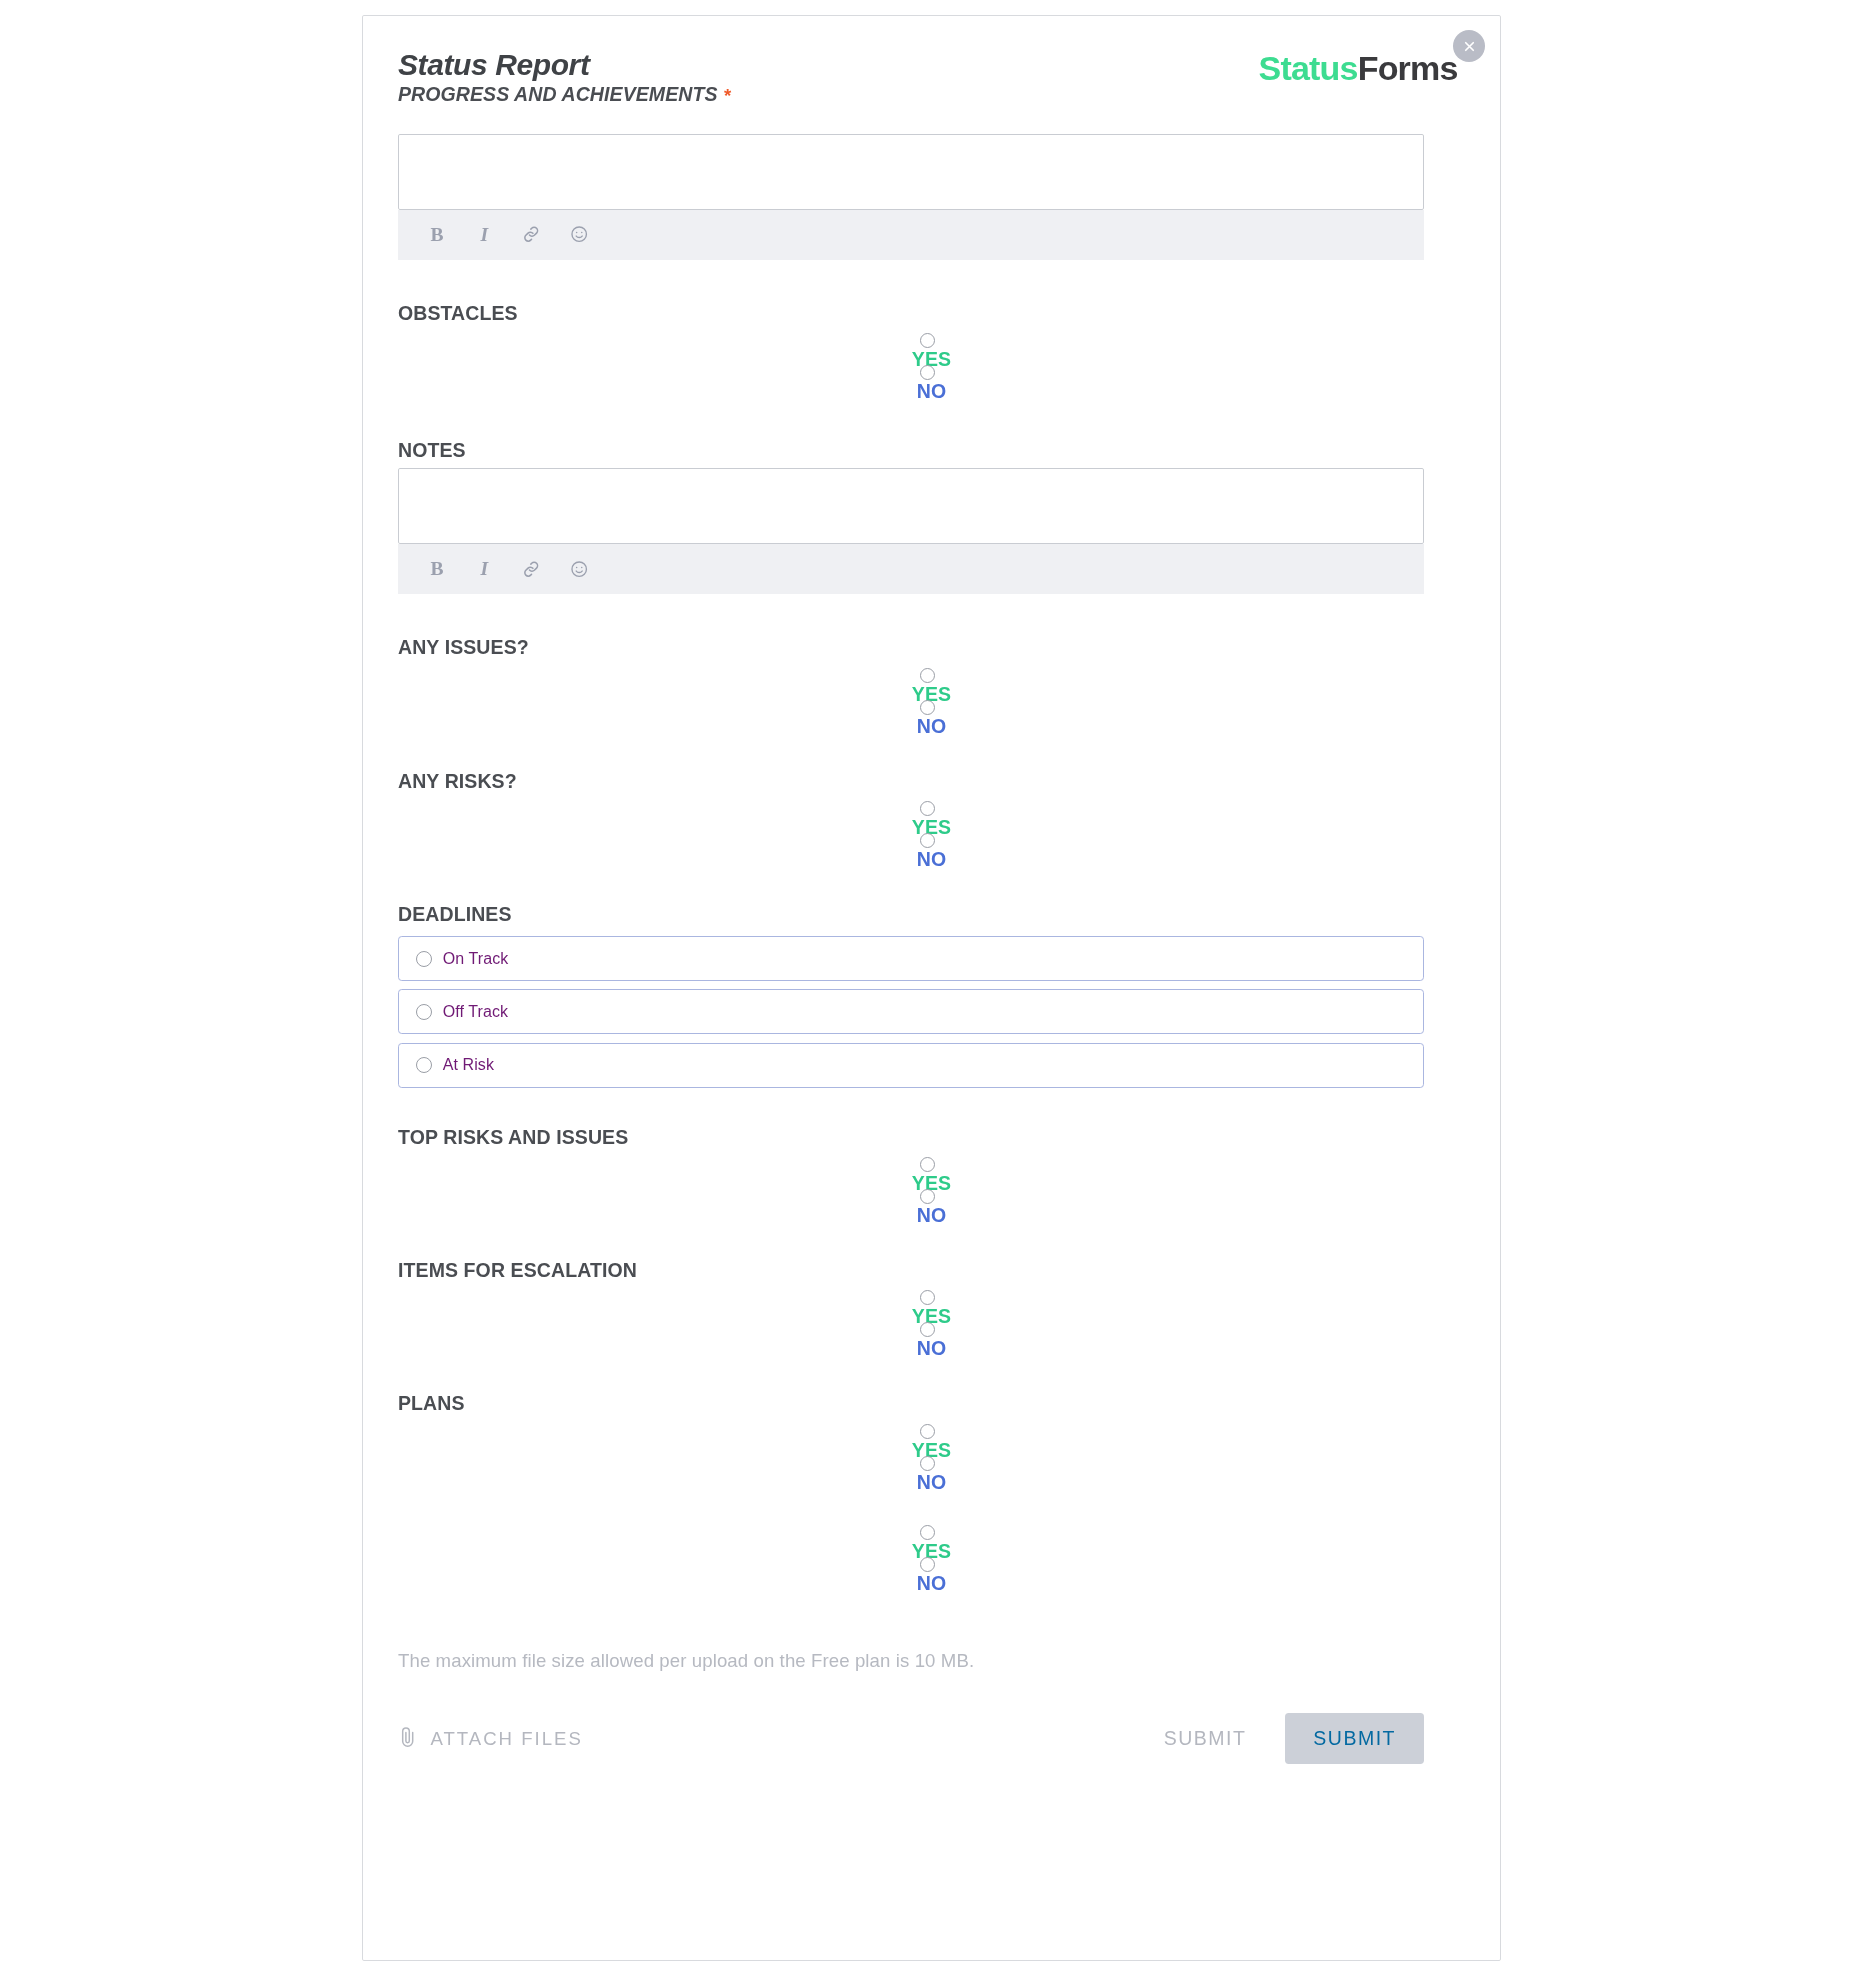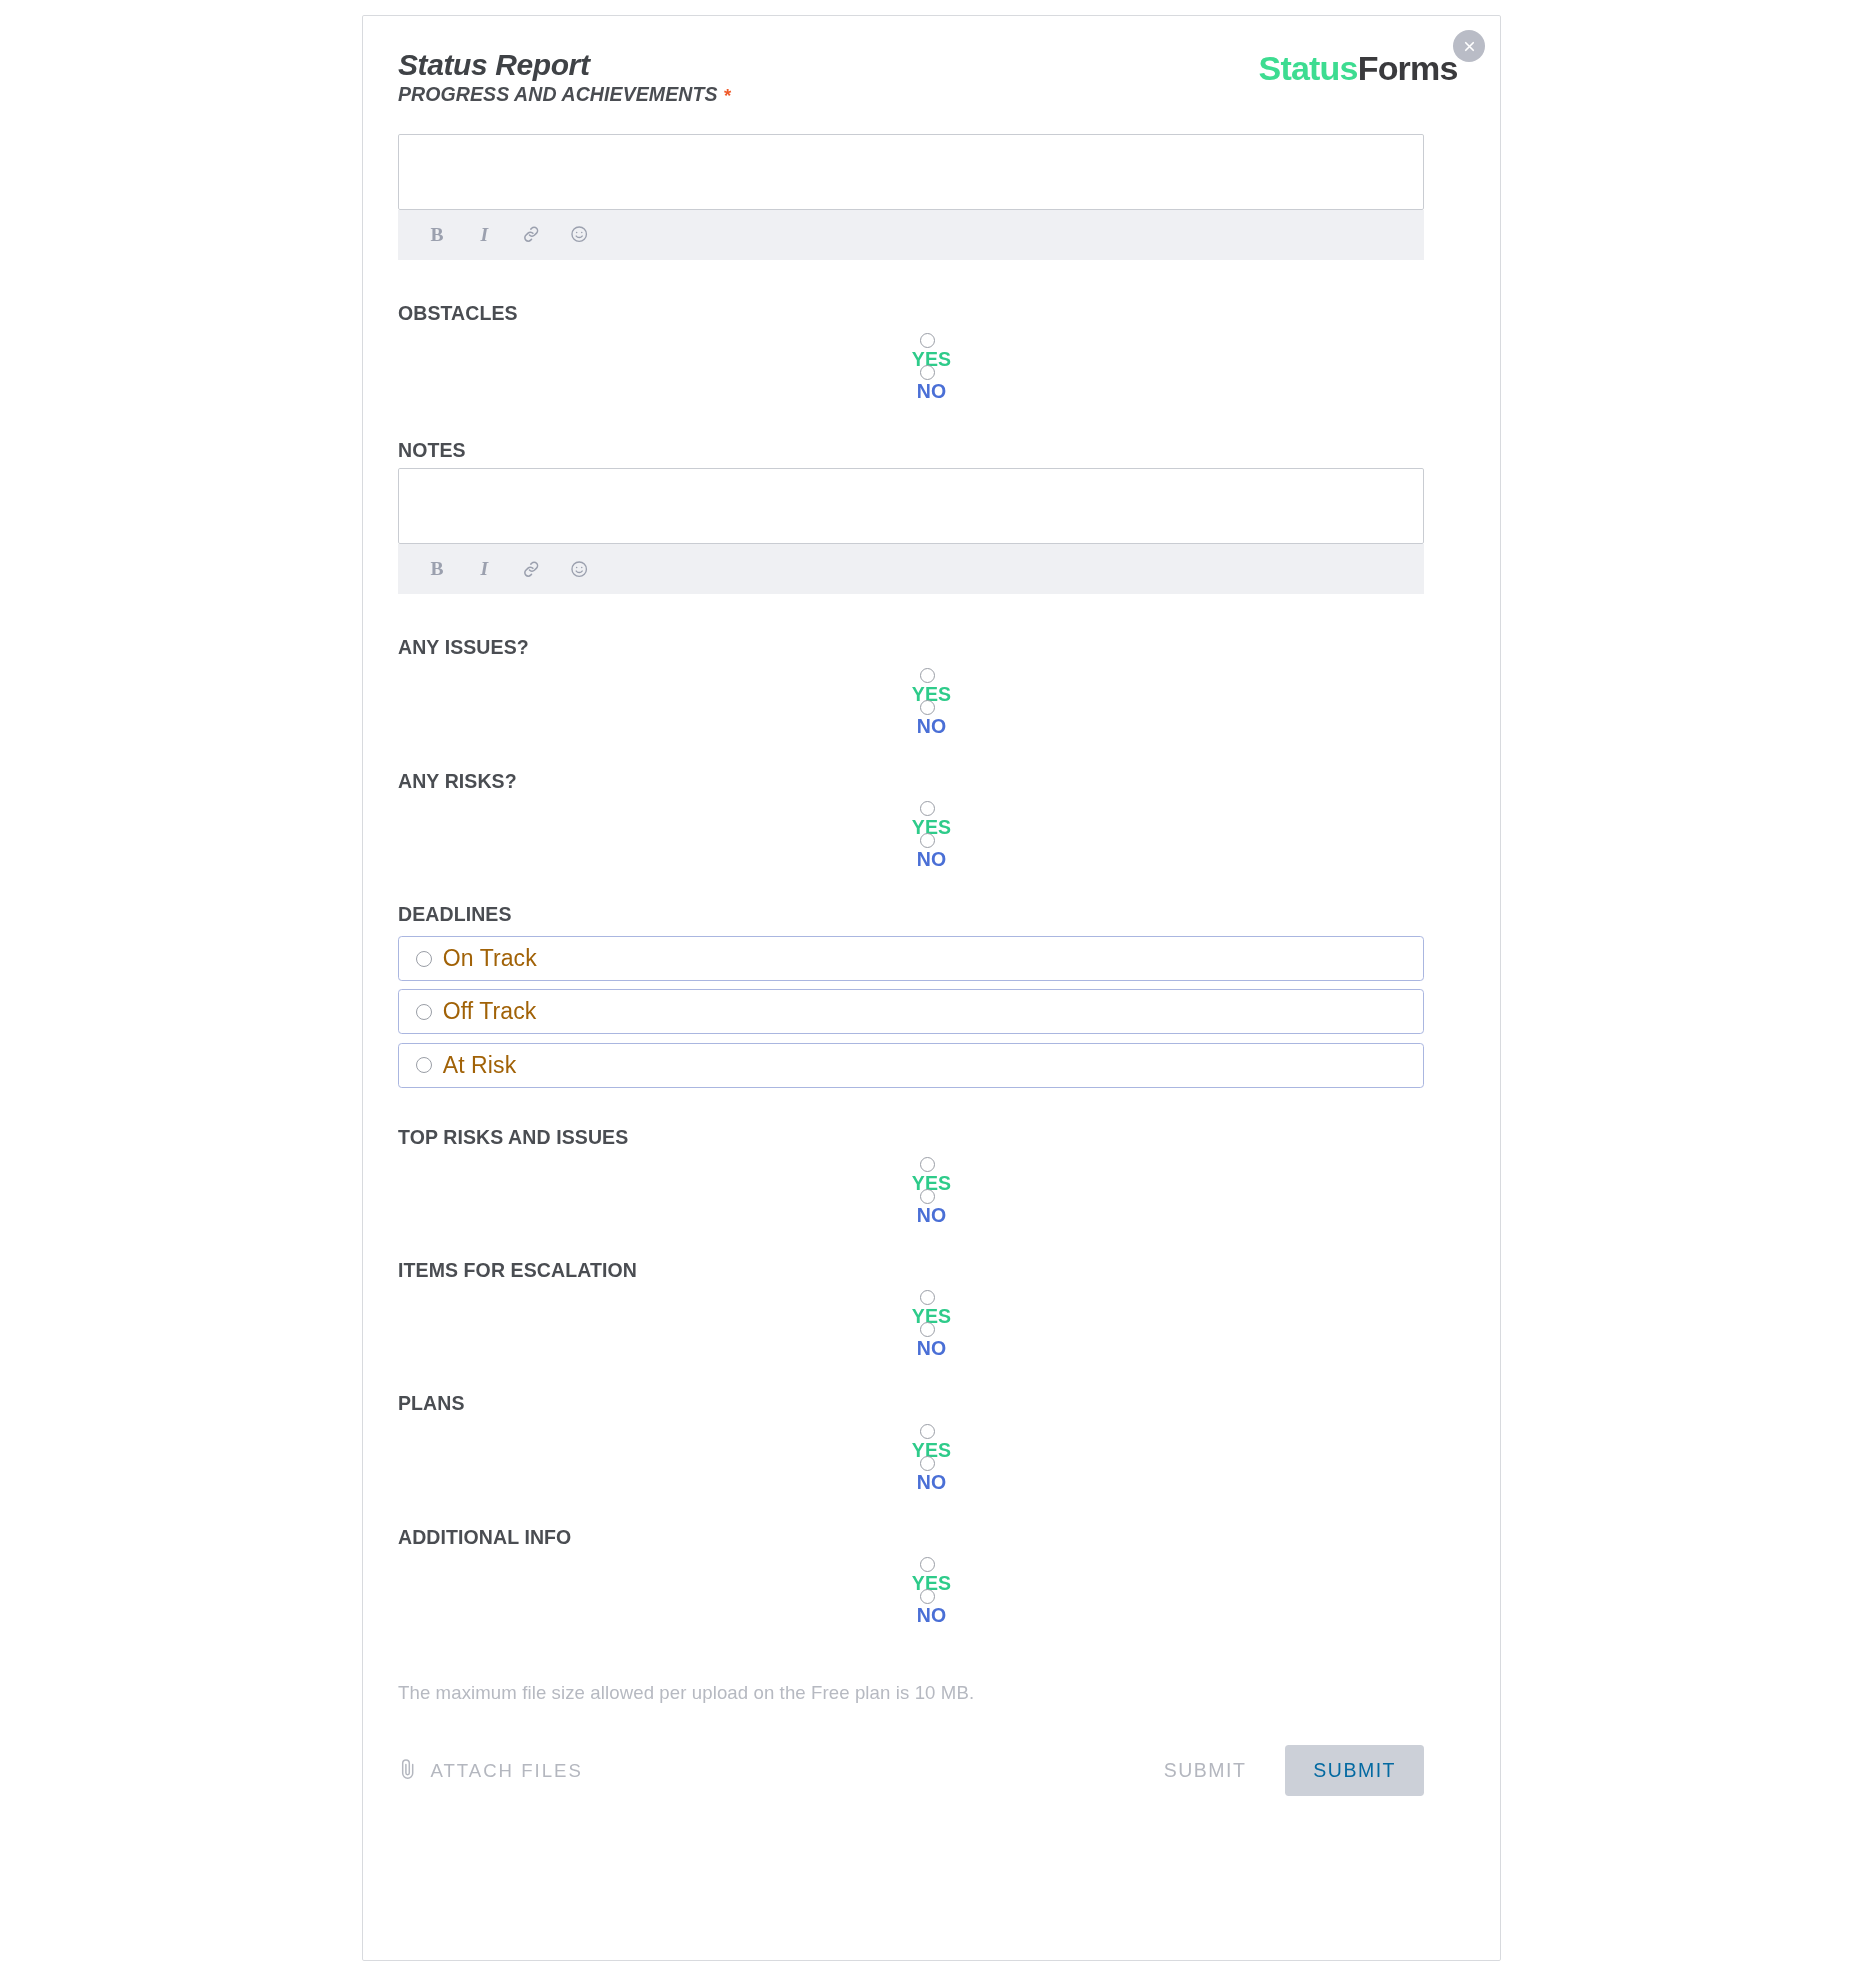--- a/index.html
+++ b/index.html
@@ -149,22 +149,22 @@
     padding-left: 16.7px;
     background: #fff;
     cursor: pointer;
   }
   .box-choice .radio-dot {
     width: 16px; height: 16px;
     border-color: #9a9ea6;
     margin-right: 11px;
   }
   .box-label {
-    font-size: 23px;
-    color: #a16207;
+    font-size: 16px;
+    color: #701a75;
     letter-spacing: 0.1px;
   }
 
   
   .footer-note {
     margin-top: 61px;
     font-size: 18.6px;
     color: #b6b9c1;
     letter-spacing: 0.1px;
   }
@@ -372,21 +372,20 @@
             <span class="opt-text opt-yes">YES</span>
           </div>
           <div class="radio-row">
             <span class="radio-dot"></span>
             <span class="opt-text opt-no">NO</span>
           </div>
         </div>
       </div>
 
       <div class="section tight">
-        <div class="field-label">ADDITIONAL INFO</div>
         <div class="radio-list">
           <div class="radio-row">
             <span class="radio-dot"></span>
             <span class="opt-text opt-yes">YES</span>
           </div>
           <div class="radio-row">
             <span class="radio-dot"></span>
             <span class="opt-text opt-no">NO</span>
           </div>
         </div>

